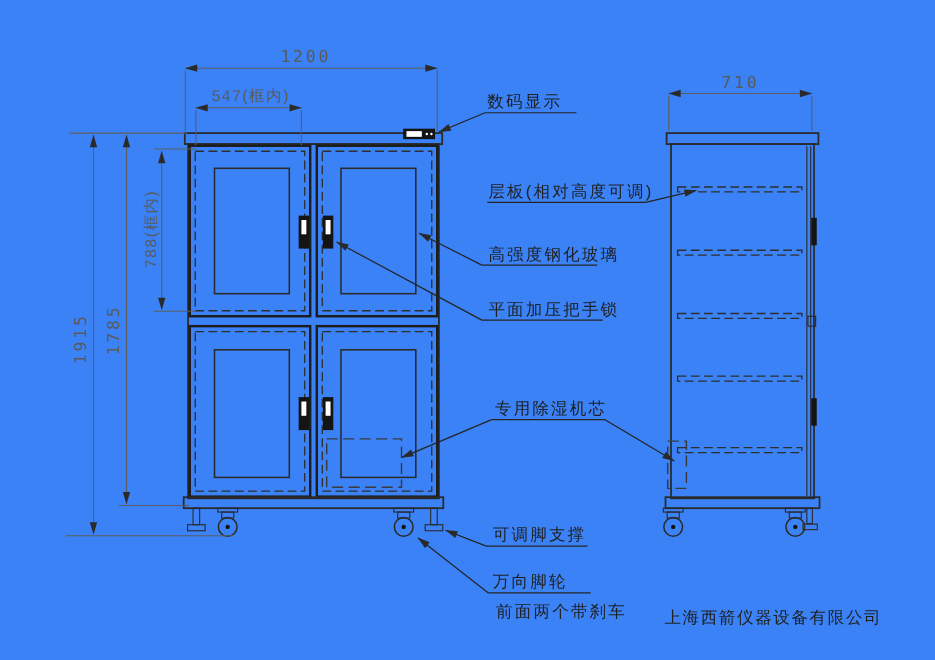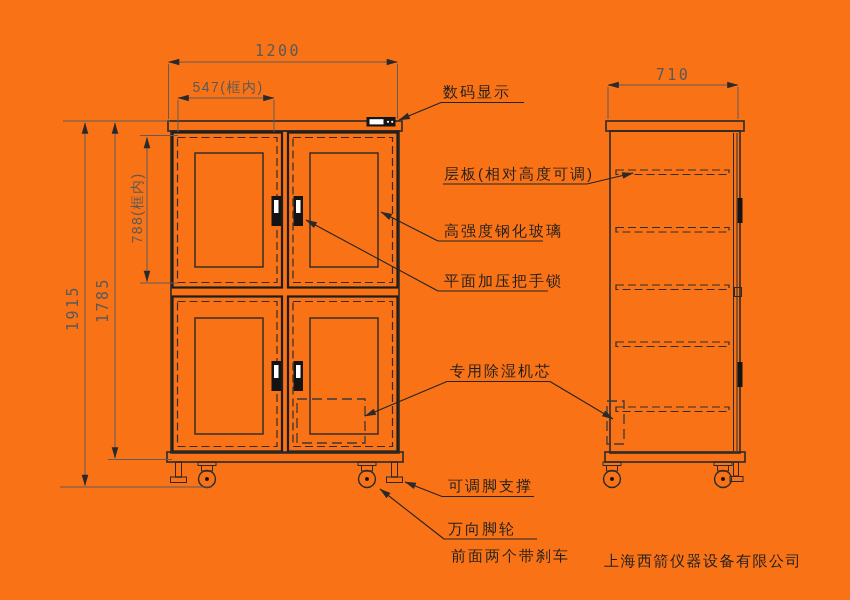--- a/index.html
+++ b/index.html
@@ -1,16 +1,16 @@
 <!DOCTYPE html>
 <html><head>
 <meta charset="utf-8">
 <style>
   html,body{margin:0;padding:0;background:#fff;}
-  .stage{position:relative;width:850px;height:600px;background:#f97316;overflow:hidden;}
+  .stage{position:relative;width:850px;height:600px;background:#3b82f6;overflow:hidden;}
   svg text{font-family:"Liberation Sans","DejaVu Sans",sans-serif;}
   .t-dim{font-size:15px;fill:#5a5a5a;letter-spacing:2.5px;font-family:"DejaVu Sans Mono","Liberation Sans",monospace;}
   .t-dim-cjk{font-size:14px;fill:#5a5a5a;letter-spacing:1.5px;font-family:"Liberation Sans",sans-serif;}
   .t-label{font-size:15px;fill:#1f1f1f;letter-spacing:2px;}
   .t-company{font-size:15px;fill:#1f1f1f;letter-spacing:1.5px;}
   .s-main{stroke:#2a2a2a;fill:none;stroke-width:1.6;}
   .s-thick{stroke:#1c1c1c;fill:none;stroke-width:2.2;}
   .s-thin{stroke:#2a2a2a;fill:none;stroke-width:1;}
   .s-glass{stroke:#2a2a2a;fill:none;stroke-width:1.4;}
   .s-dash{stroke:#2e2e2e;fill:none;stroke-width:1.2;stroke-dasharray:8 4;}

